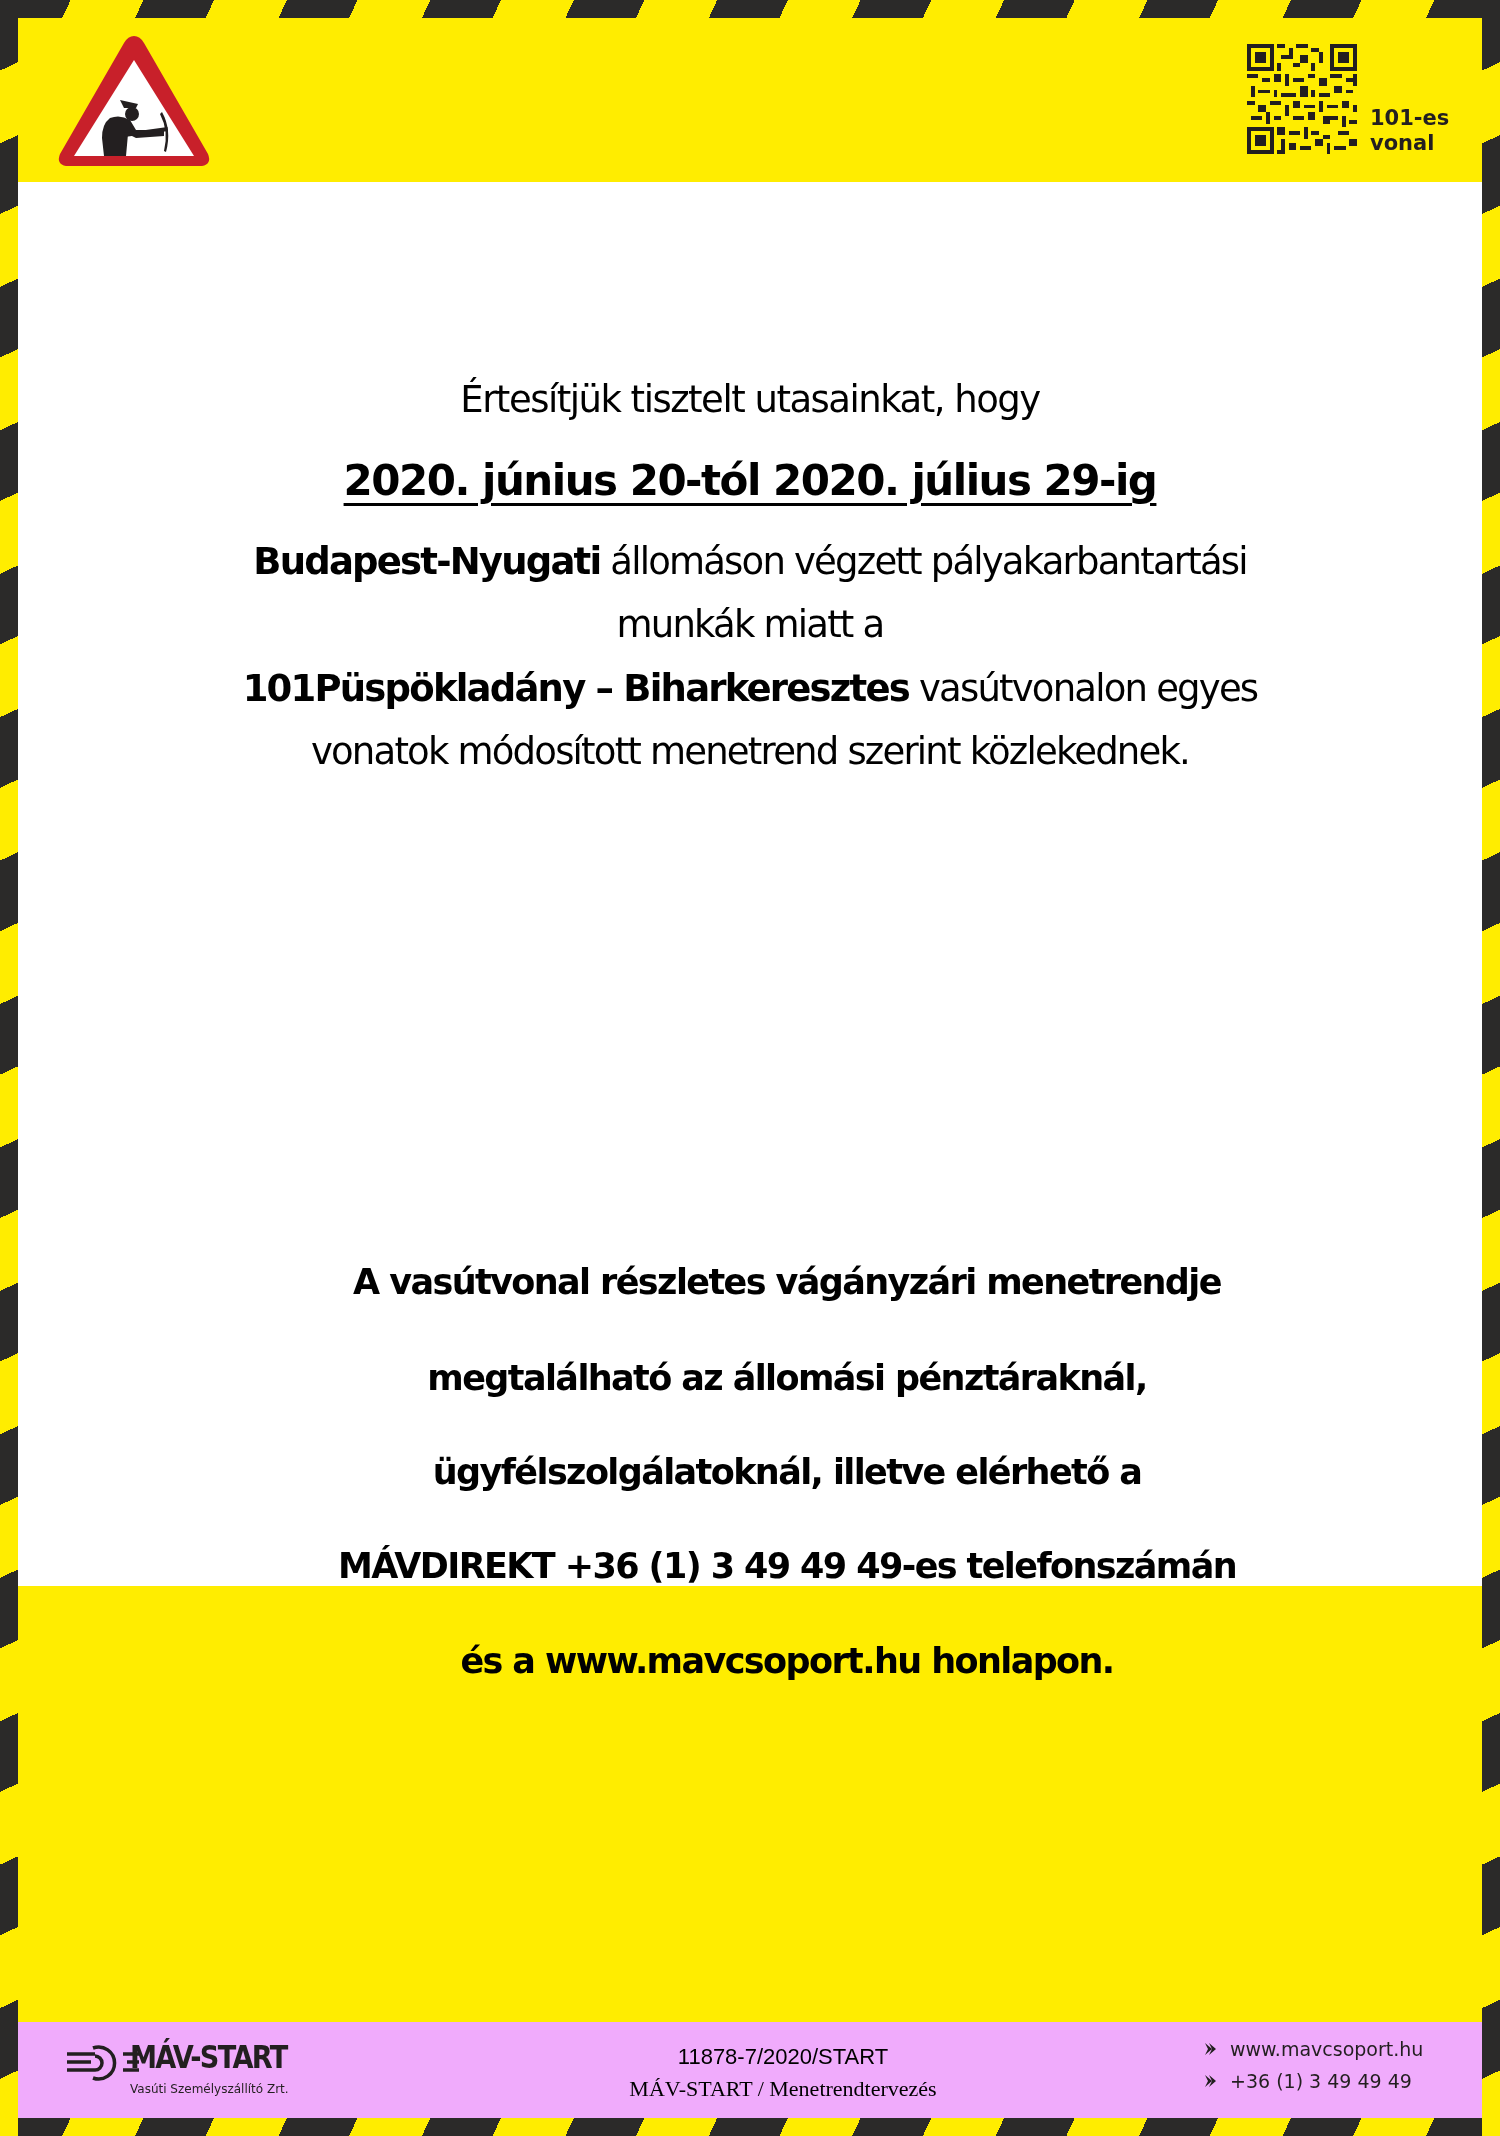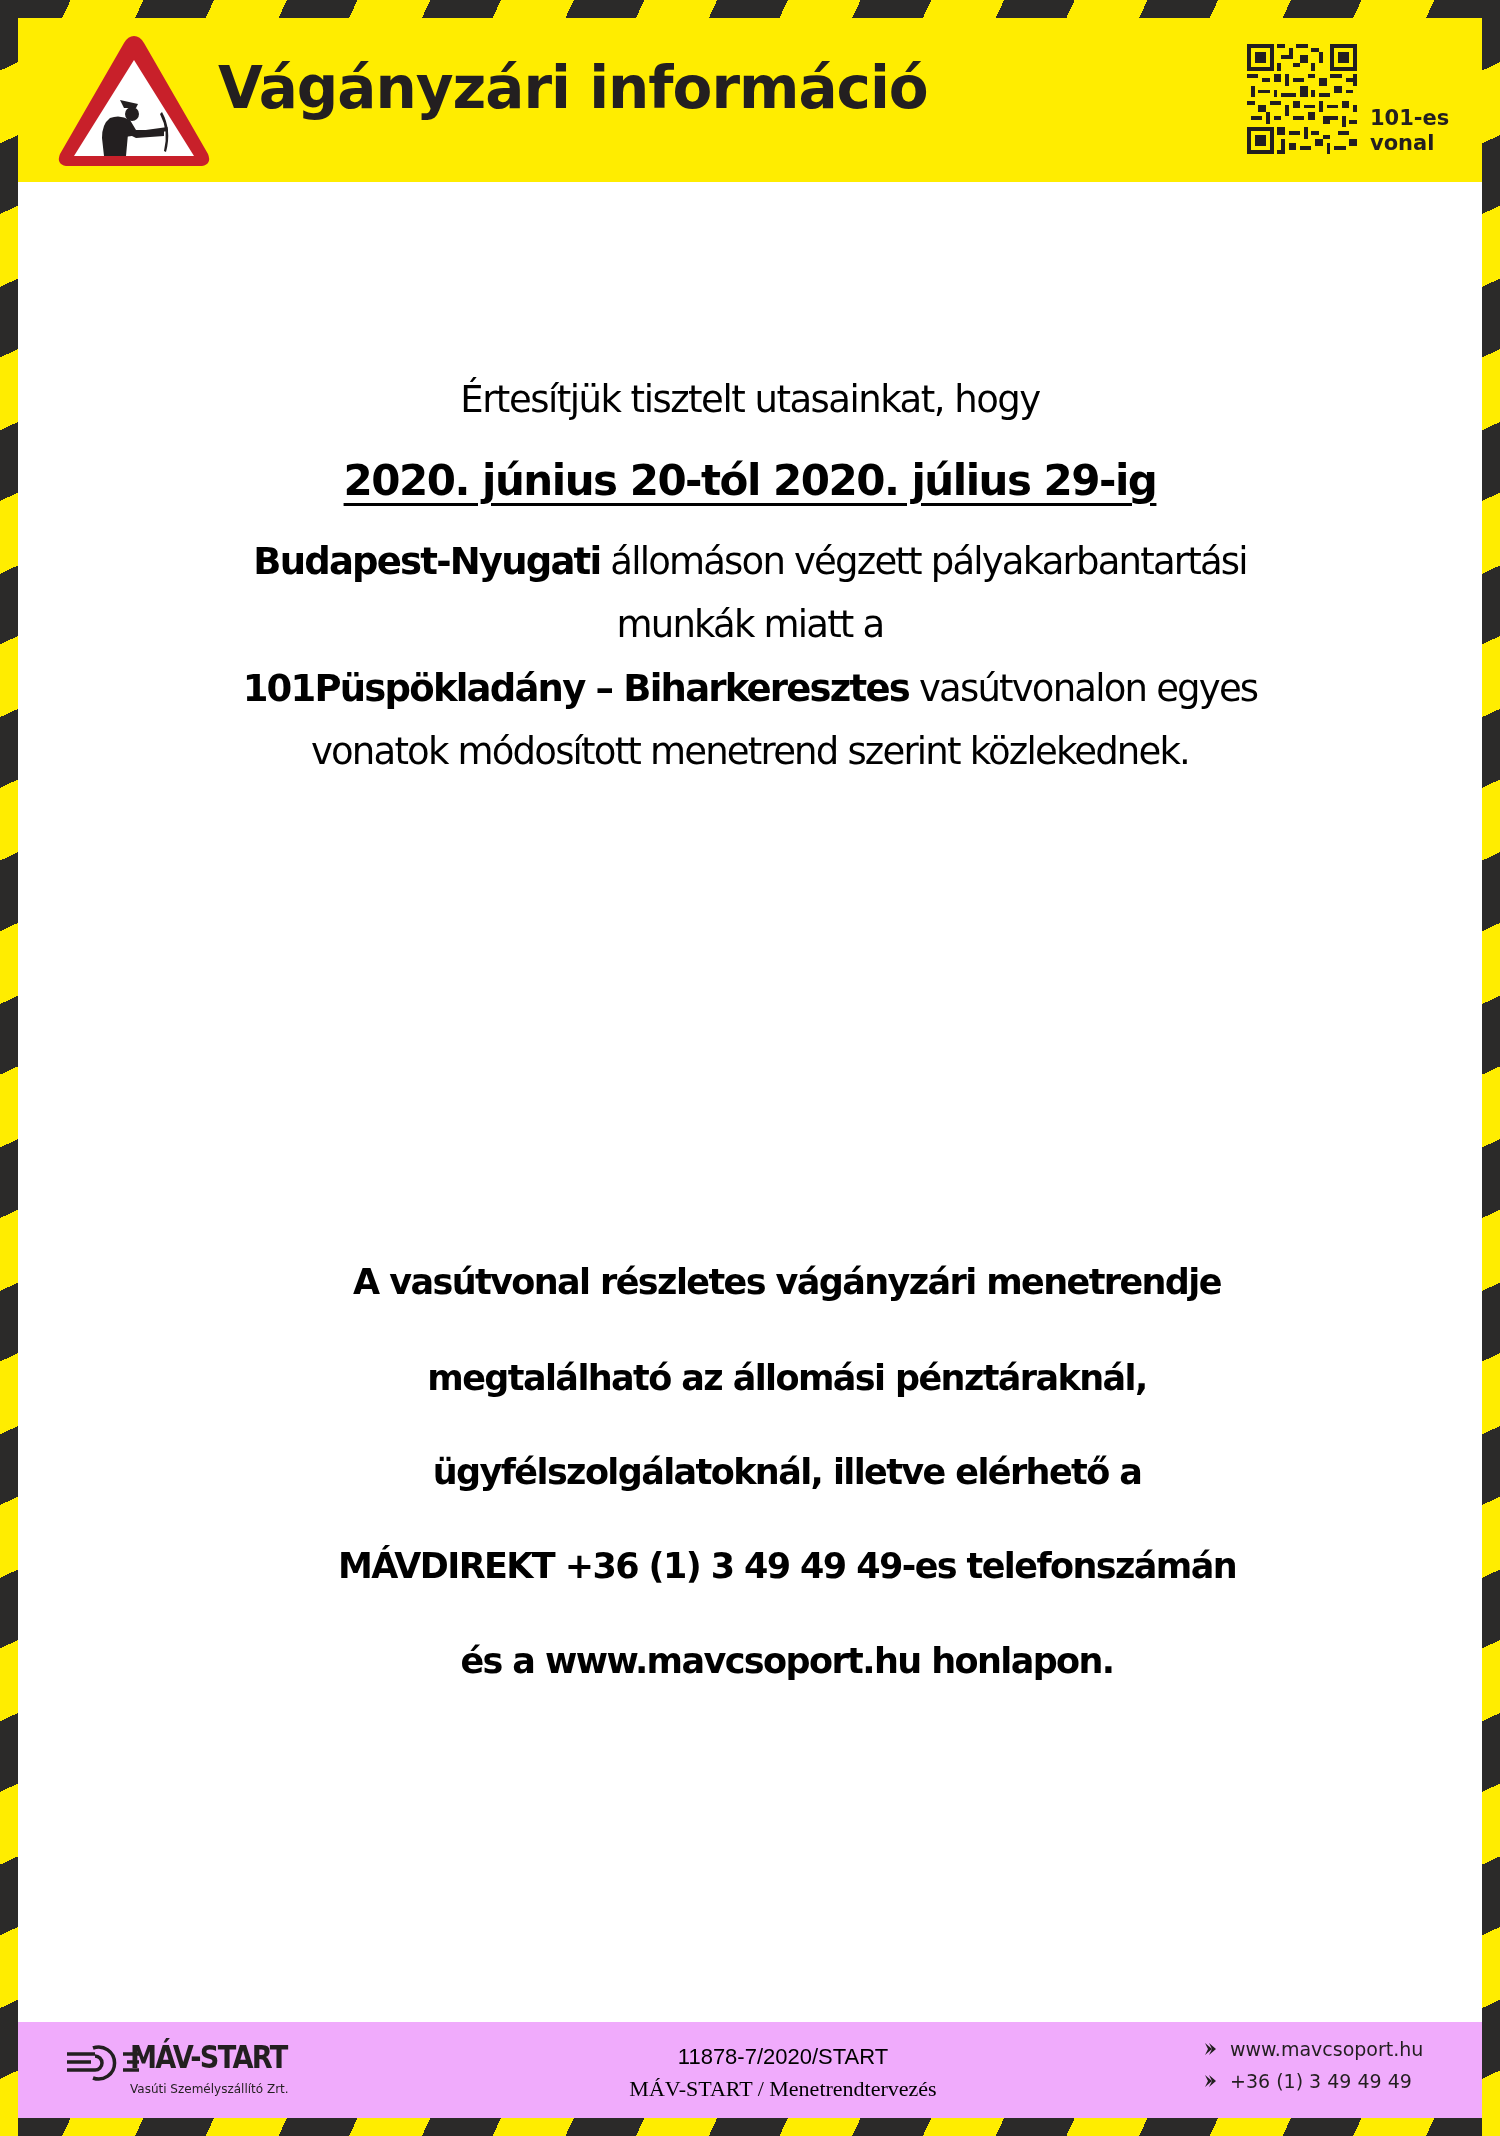--- a/index.html
+++ b/index.html
@@ -10,21 +10,21 @@
     background:repeating-linear-gradient(155deg,#2b2a29 0px,#2b2a29 64px,#ffed00 64px,#ffed00 130px);}
   #top-stripe{top:0;}
   #bottom-stripe{top:2118px;}
   #left-stripe{left:0;}
   #right-stripe{left:1482px;}
   .header{position:absolute;left:18px;top:18px;width:1464px;height:164px;background:#ffed00;}
   .warning{position:absolute;left:36px;top:12px;width:160px;height:142px;}
   .title{position:absolute;left:200px;top:36px;font-family:"DejaVu Sans",sans-serif;font-weight:bold;font-size:58px;letter-spacing:-1px;color:#231f20;white-space:nowrap;}
   .qr{position:absolute;left:1229px;top:25px;width:110px;height:112px;}
   .line-label{position:absolute;left:1352px;top:88px;font-family:"DejaVu Sans",sans-serif;font-weight:bold;font-size:21px;line-height:25px;color:#231f20;}
-  .content{position:absolute;left:18px;top:182px;width:1464px;height:1840px;background:#ffffff;}
+  .content{position:absolute;left:18px;top:182px;width:1464px;height:1404px;background:#ffffff;}
   .ctext{position:absolute;left:0;width:1464px;text-align:center;font-family:"DejaVu Sans",sans-serif;color:#000;white-space:nowrap;}
   .intro{top:196px;font-size:37px;letter-spacing:-1.5px;}
   .date{top:274px;font-size:42px;font-weight:bold;text-decoration:underline;text-decoration-thickness:3px;text-underline-offset:8px;letter-spacing:-1.5px;}
   .para{font-size:37px;letter-spacing:-1.8px;}
   .p1{top:358px;} .p2{top:421px;} .p3{top:485px;} .p4{top:548px;}
   .para b{font-weight:bold;}
   .info{font-size:35px;font-weight:bold;letter-spacing:-1.6px;padding-left:37px;}
   .i1{top:1080px;} .i2{top:1176px;} .i3{top:1270px;} .i4{top:1364px;} .i5{top:1459px;}
   .footer{position:absolute;left:18px;top:2022px;width:1464px;height:96px;background:#f0abfc;}
   .logo{position:absolute;left:32px;top:18px;width:110px;height:44px;}
@@ -49,21 +49,20 @@
     <path d="M80 6 Q86 6 90 13 L154 124 Q158 134 148 136 L12 136 Q2 134 6 124 L70 13 Q74 6 80 6 Z" fill="#c8202a"></path>
     <path d="M80 30 L140 126 L20 126 Z" fill="#ffffff"></path>
     <g fill="#231f20">
       <path d="M66 70 L84 74 L82 78 L70 78 Z"></path>
       <circle cx="78" cy="84" r="7"></circle>
       <path d="M56 88 Q66 84 76 90 L82 100 L110 100 L110 106 L82 108 L74 104 L72 126 L50 126 L48 108 Q48 94 56 88 Z"></path>
       <path d="M108 82 Q118 100 112 122 L110 121 Q115 101 106 84 Z"></path>
       <rect x="70" y="100" width="44" height="4" transform="rotate(-8 92 102)"></rect>
     </g>
   </svg>
-  <div class="title">Vágányzári információ</div>
   <svg class="qr" viewBox="0 0 29 29" shape-rendering="crispEdges">
     <g fill="#231f20">
       <rect x="0" y="0" width="7" height="7"></rect>
         <rect x="1" y="1" width="5" height="5" fill="#ffed00"></rect>
         <rect x="2" y="2" width="3" height="3"></rect>
       <rect x="22" y="0" width="7" height="7"></rect>
         <rect x="23" y="1" width="5" height="5" fill="#ffed00"></rect>
         <rect x="24" y="2" width="3" height="3"></rect>
       <rect x="0" y="22" width="7" height="7"></rect>
         <rect x="1" y="23" width="5" height="5" fill="#ffed00"></rect>

